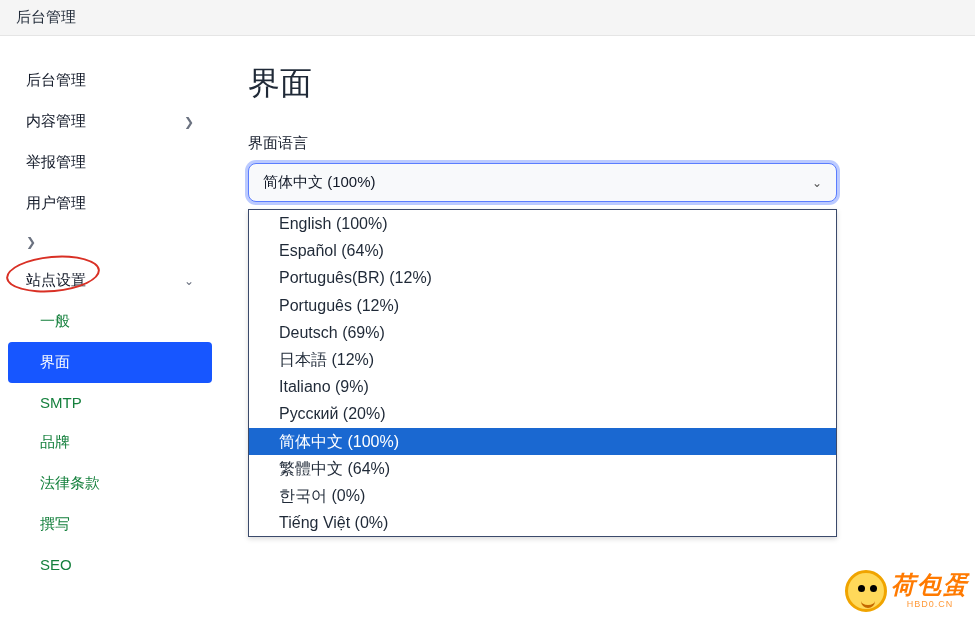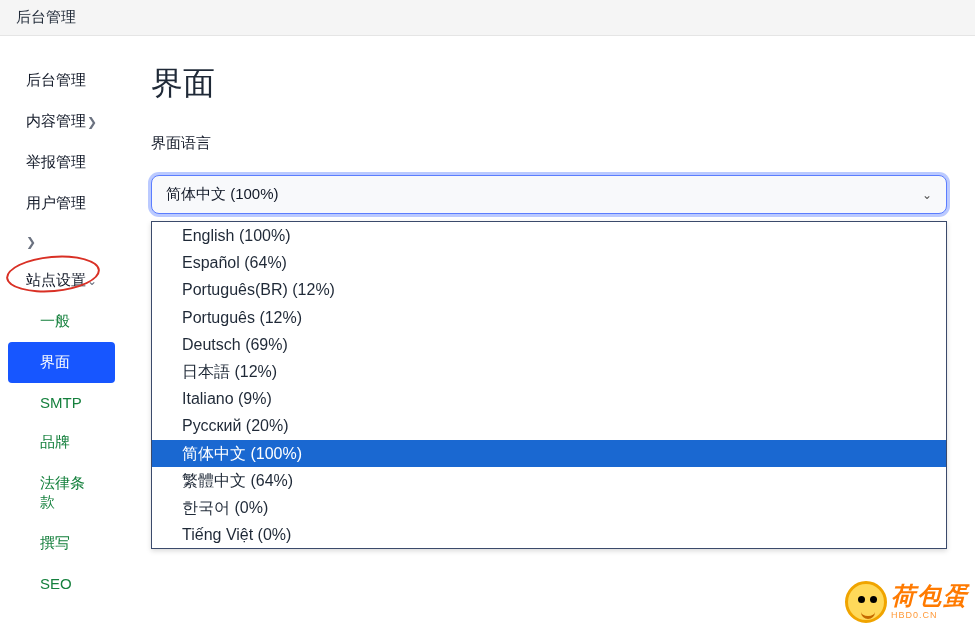--- a/index.html
+++ b/index.html
@@ -8,34 +8,34 @@
     .layout{display:flex;height:calc(100% - 36px)}
     .sidebar{width:220px;padding:24px 8px 0 8px}
     .nav-item{display:flex;align-items:center;justify-content:space-between;padding:11px 18px;font-size:15px;color:#111827;cursor:pointer;border-radius:4px}
     .nav-item .label{flex:1}
     .chev{font-size:12px;color:#6b7280}
     .sub-list{padding-left:0}
     .sub-item{padding:11px 18px 11px 32px;font-size:15px;color:#15803d;cursor:pointer;border-radius:4px}
     .sub-item.active{background:#1756ff;color:#fff}
     .main{flex:1;padding:26px 28px 0 28px;position:relative}
     .page-title{font-size:32px;font-weight:400;margin-bottom:28px}
-    .field-label{font-size:15px;margin-bottom:22px;color:#111827}
-    .select-wrap{position:relative;width:796px}
+    .field-label{font-size:15px;margin-bottom:10px;color:#111827}
+    .select-wrap{position:relative;width:589px}
     .select-box{width:100%;padding:9px 14px;border:1px solid #c7cbd4;border-radius:8px;font-size:15px;color:#111827;background:#f8f9fb;display:flex;align-items:center;justify-content:space-between;box-shadow:0 0 0 3px rgba(59,104,255,0.35);border-color:#5b7dff}
     .sel-chev{font-size:12px;color:#555}
     .dropdown{position:absolute;top:46px;left:0;right:0;border:1px solid #3b4a6b;background:#fff;box-shadow:0 2px 5px rgba(0,0,0,.15);max-height:340px;overflow:auto}
     .opt{padding:2px 30px;font-size:16px;line-height:1.45;cursor:pointer}
     .opt.sel{background:#1a68d1;color:#fff}
     .circle{position:absolute;border:2px solid #d93025;border-radius:50%;pointer-events:none;transform:rotate(-5deg)}
-    .logo{position:absolute;right:6px;bottom:6px;display:flex;align-items:center;gap:4px}
+    .logo{position:absolute;right:6px;bottom:17px;display:flex;align-items:center;gap:4px}
     .bee{width:42px;height:42px;border-radius:50%;background:#ffd95a;border:3px solid #f0a400;position:relative}
     .bee::before{content:"";position:absolute;left:10px;top:12px;width:7px;height:7px;background:#000;border-radius:50%;box-shadow:12px 0 0 #000}
     .bee::after{content:"";position:absolute;left:13px;top:26px;width:14px;height:6px;border-bottom:3px solid #c56a00;border-radius:0 0 10px 10px}
     .logo-txt{font-size:24px;font-weight:900;color:#ff7a00;font-style:italic;letter-spacing:2px;line-height:1}
-    .logo-sub{font-size:9px;color:#ff9a3a;margin-top:2px;text-align:left;letter-spacing:1px}
+    .logo-sub{font-size:9px;color:#ff9a3a;margin-top:2px;text-align:center;letter-spacing:1px}
   </style>
 </head>
 <body>
 
 <div class="topbar">
   <span>后台管理</span>
 </div>
 
 <div class="layout">
 

